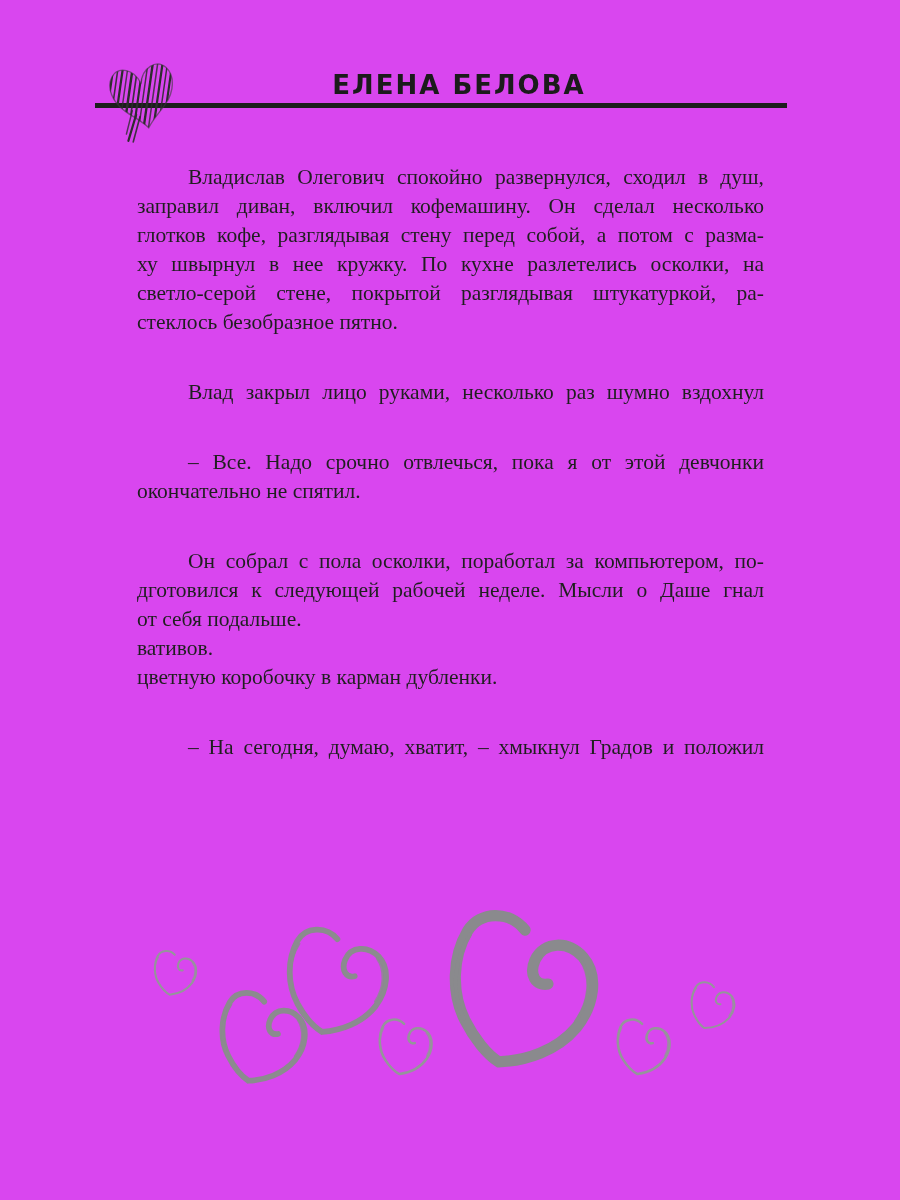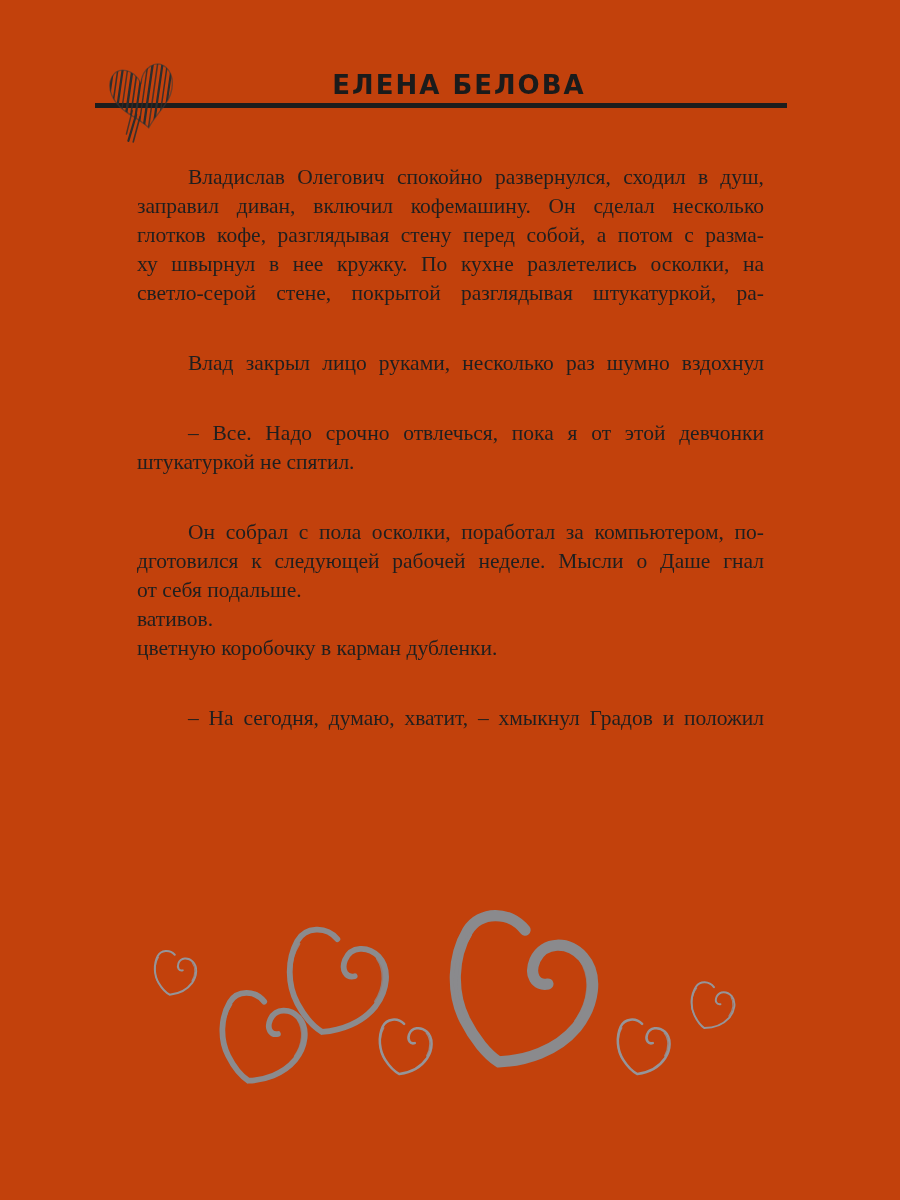--- a/index.html
+++ b/index.html
@@ -1,18 +1,18 @@
 <!DOCTYPE html>
 <html><head>
 <meta charset="utf-8">
 <style>
   html,body{margin:0;padding:0;background:#e8e8e8;}
   .page{
     position:relative;width:900px;height:1200px;margin:0 auto;
-    background:#c2410c;overflow:hidden;
+    background:#d946ef;overflow:hidden;
     font-family:"Liberation Serif", serif;
   }
   
   .author{
     position:absolute;top:70px;left:0;right:0;
     text-align:center;padding-left:18px;
     font-family:"DejaVu Sans", sans-serif;
     font-weight:700;font-size:26px;letter-spacing:2px;
     color:#1b1b1b;white-space:nowrap;
   }
@@ -87,23 +87,24 @@
       <path d="M29 58 L23 82" stroke-width="1.5" fill="none" opacity="0.8"></path>
     </g>
   </svg>
 
   <main class="bodytext" style="color: rgb(31, 31, 31);">
       <div class="line first">Владислав Олегович спокойно развернулся, сходил в душ,</div>
       <div class="line">заправил диван, включил кофемашину. Он сделал несколько</div>
       <div class="line">глотков кофе, разглядывая стену перед собой, а потом с разма-</div>
       <div class="line">ху швырнул в нее кружку. По кухне разлетелись осколки, на</div>
       <div class="line">светло-серой стене, покрытой разглядывая штукатуркой, ра-</div>
+      <div class="line last">стеклось безобразное пятно.</div>
       <div class="line first">Влад закрыл лицо руками, несколько раз шумно вздохнул</div>
       <div class="line first">– Все. Надо срочно отвлечься, пока я от этой девчонки</div>
-      <div class="line last">штукатуркой не спятил.</div>
+      <div class="line last">окончательно не спятил.</div>
       <div class="line first">Он собрал с пола осколки, поработал за компьютером, по-</div>
       <div class="line">дготовился к следующей рабочей неделе. Мысли о Даше гнал</div>
       <div class="line last">от себя подальше.</div>
       <div class="line last">вативов.</div>
       <div class="line last">цветную коробочку в карман дубленки.</div>
       <div class="line first">– На сегодня, думаю, хватит, – хмыкнул Градов и положил</div>
     </main>
 
   <div class="hearts">
       <svg viewBox="0 0 100 100" class="heart" style="left: 150px; top: 950px; width: 48px; height: 48px; transform: rotate(8deg); color: rgb(149, 149, 154);">

